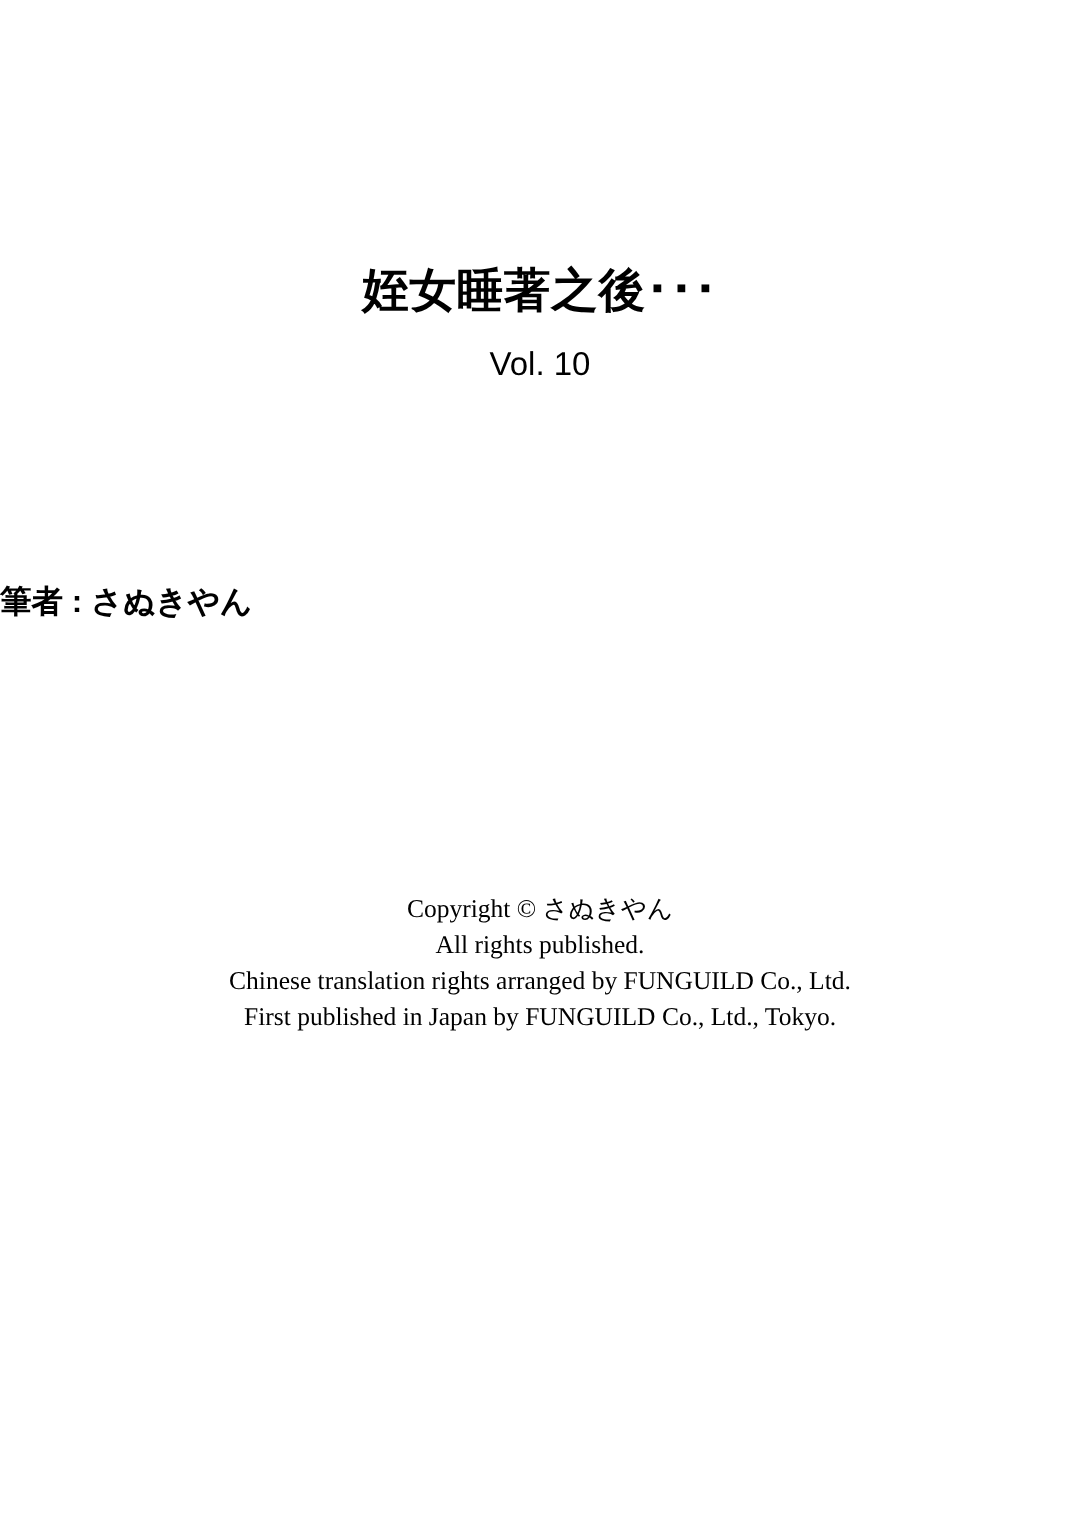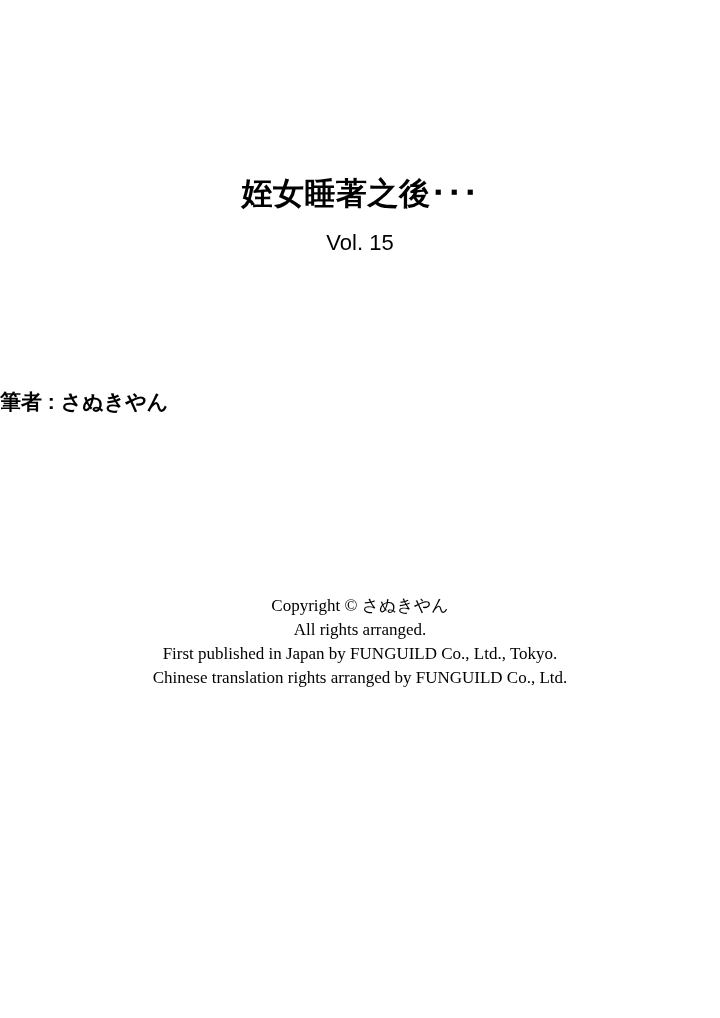--- a/index.html
+++ b/index.html
@@ -68,25 +68,25 @@
     font-family: Liberation Serif, serif;
   }
 </style>
 </head>
 <body>
 
 <div class="page">
 
   <div class="title-block">
     <div class="title-line">姪女睡著之後･･･</div>
-    <div class="volume">Vol. 15</div>
+    <div class="volume">Vol. 10</div>
   </div>
 
   <div class="author">筆者 : さぬきやん</div>
 
   <div class="copyright-block">
     <div class="copyright-line">Copyright © さぬきやん</div>
-    <div class="copyright-line">All rights arranged.</div>
+    <div class="copyright-line">All rights published.</div>
+    <div class="copyright-line">Chinese translation rights arranged by FUNGUILD Co., Ltd.</div>
     <div class="copyright-line">First published in Japan by FUNGUILD Co., Ltd., Tokyo.</div>
-    <div class="copyright-line">Chinese translation rights arranged by FUNGUILD Co., Ltd.</div>
   </div>
 
 </div>
 
 </body></html>

